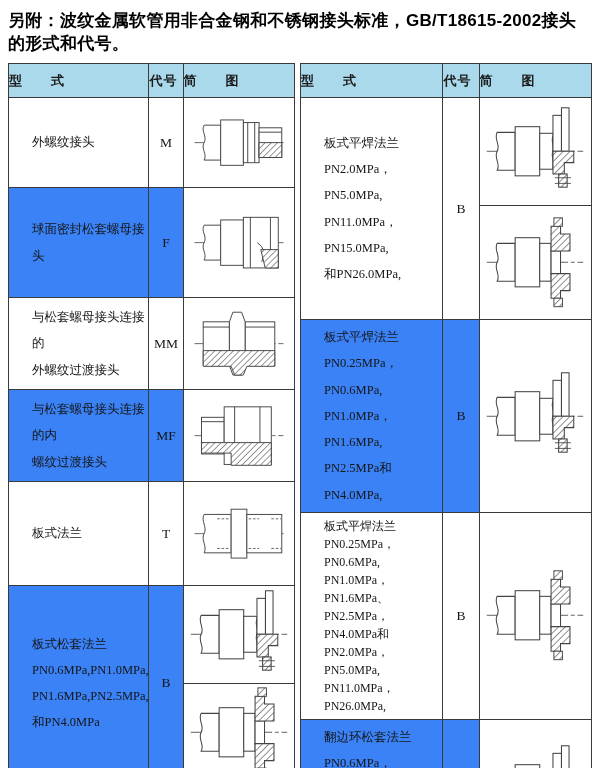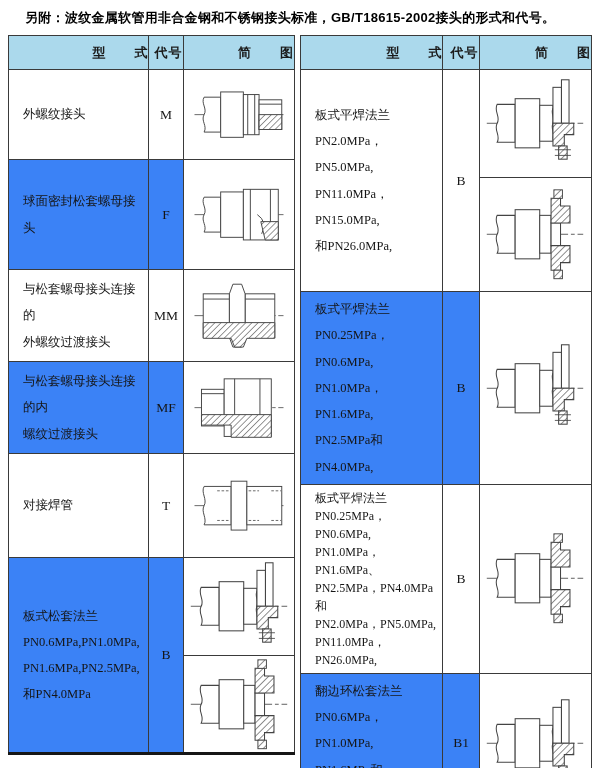--- a/index.html
+++ b/index.html
@@ -3,38 +3,38 @@
 <meta charset="utf-8">
 <style>
   html,body{margin:0;padding:0;}
   body{
     width:600px;height:768px;background:#ffffff;overflow:hidden;
     font-family:"Liberation Sans", sans-serif;color:#111;
     -webkit-font-smoothing:antialiased;
   }
   .page{position:relative;width:600px;height:768px;}
   .doc-title{
-    margin:9px 8px 8px 25px;font-size:13px;font-weight:700;
+    margin:9px 8px 8px 8px;font-size:17px;font-weight:700;
     letter-spacing:0.3px;color:#000;
   }
   .tables{display:flex;gap:5px;margin:0 8px;align-items:flex-start;}
   table{
     border-collapse:collapse;table-layout:fixed;
     border:1.5px solid #222;border-bottom:3px solid #161616;
     background:#fff;
   }
   td,th{border:1px solid #3a3a3a;padding:0;vertical-align:middle;overflow:hidden;}
   th.colhead{
     background:#abd9ec;height:33px;font-size:13px;font-weight:600;color:#1b1b1b;
-    text-align:right;letter-spacing:1px;
+    text-align:left;letter-spacing:1px;
   }
   td.type{
     font-family:"Liberation Serif", serif;
     font-size:12.5px;line-height:2.1;white-space:pre-line;
-    padding:4px 4px 4px 14px;text-align:left;color:#151515;
+    padding:4px 4px 4px 23px;text-align:left;color:#151515;
   }
   td.type.tight{line-height:1.5;font-size:12px;}
   td.code{
     font-family:"Liberation Serif", serif;
     font-size:13.5px;text-align:center;color:#151515;
   }
   td.diag{text-align:center;background:#fff;}
   td.hl{background:#3b82f6;}
   .dg{width:96px;height:auto;display:inline-block;vertical-align:middle;}
   .dg.tall{width:104px;}
@@ -228,21 +228,21 @@
         <td class="type hl">与松套螺母接头连接的内
 螺纹过渡接头</td>
         <td class="code hl">MF</td>
         <td class="diag">
           <svg class="dg" viewBox="0 0 110 100">
                 <use href="#sym-mf"></use>
               </svg>
         </td>
       </tr>
       <tr style="height:104px;">
-        <td class="type">对接焊管</td>
+        <td class="type">板式法兰</td>
         <td class="code">T</td>
         <td class="diag">
           <svg class="dg" viewBox="0 0 110 100">
                 <use href="#sym-t"></use>
               </svg>
         </td>
       </tr>
       <tr style="height:98px;margin-left:48px;">
         <td class="type hl" rowspan="2">板式松套法兰
 PN0.6MPa,PN1.0MPa,

